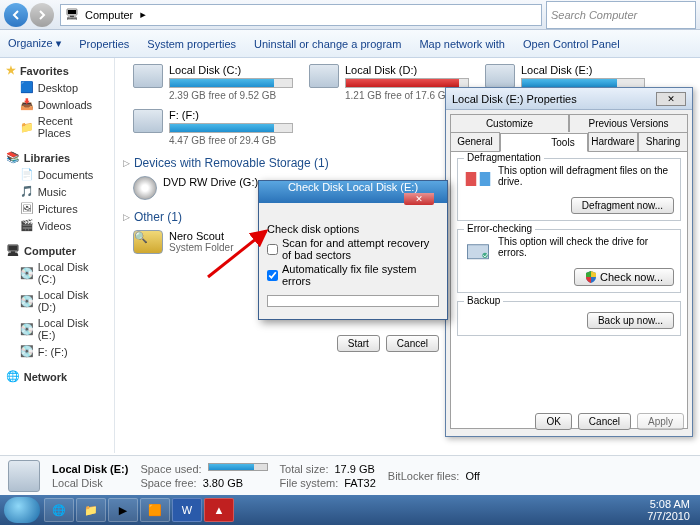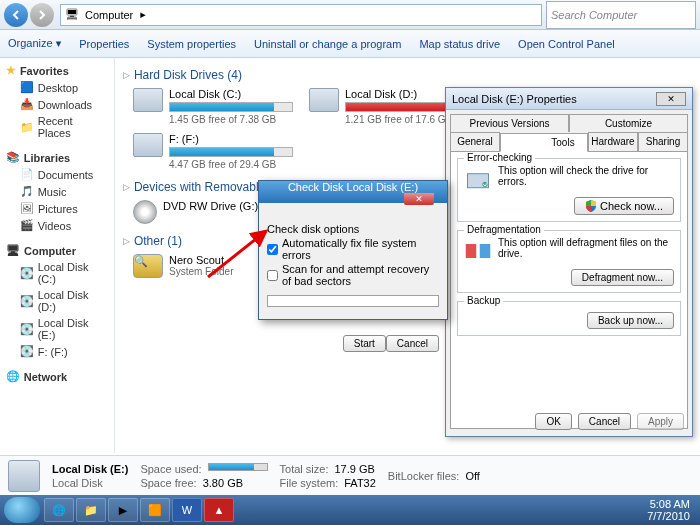--- a/index.html
+++ b/index.html
@@ -58,21 +58,21 @@
 .dlg-footer { position: absolute; bottom: 6px; right: 8px; display: flex; gap: 6px; margin-top: 36px; }
 
 
 .chk-dlg { position: absolute; left: 258px; top: 180px; width: 190px; height: 140px; background: #f0f0f0; border: 1px solid #3c6090; box-shadow: 3px 3px 8px rgba(0,0,0,0.4); z-index: 20; }
 .chk-title { height: 22px; background: linear-gradient(#5aa6e0,#2a72b8); color: #fff; display: flex; align-items: center; padding: 0 13px; font-size: 11px; flex-direction: column; }
 .chk-title .close { margin-left: auto; width: 30px; height: 14px; background: linear-gradient(#e89090,#c83030); text-align: center; font-size: 9px; line-height: 12px; border-radius: 0 0 2px 2px; }
 .chk-body { padding: 20px 8px; font-size: 10px; }
 .chk-opt { display: flex; align-items: center; gap: 4px; margin: 2px 0; }
 .chk-opt input { width: 11px; height: 11px; }
 .progress { height: 12px; border: 1px solid #a0a0a0; background: #fff; margin: 8px 0; }
-.chk-footer { text-align: right; padding: 0 8px 6px; display: flex; justify-content: flex-end; }
+.chk-footer { text-align: right; padding: 0 8px 6px; display: flex; gap: 6px; justify-content: flex-end; }
 
 
 .arrow { position: absolute; left: 200px; top: 225px; z-index: 30; pointer-events: none; }
 
 
 .status { position: absolute; bottom: 30px; left: 0; right: 0; height: 40px; border-top: 1px solid #d0d8e0; display: flex; align-items: center; padding: 4px 8px; gap: 12px; font-size: 10px; background: #f8fafc; }
 .status .big-icon { width: 32px; height: 32px; background: linear-gradient(#e0e8f0,#b0c0d0); border: 1px solid #90a0b0; border-radius: 3px; }
 .status-col { display: flex; flex-direction: column; gap: 2px; }
 .status-row { display: flex; gap: 6px; }
 .status-label { color: #666; }
@@ -107,21 +107,21 @@
     <span>▸</span>
   </div>
   <div class="search-box">Search Computer</div>
 </div>
 
 <div class="toolbar">
   <span>Organize ▾</span>
   <span>Properties</span>
   <span>System properties</span>
   <span>Uninstall or change a program</span>
-  <span>Map status drive</span>
+  <span>Map network with</span>
   <span>Open Control Panel</span>
 </div>
 
 <div class="main">
   <div class="sidebar">
     <div class="side-group">
       <div class="side-head">
           <span class="star">★</span>
           <span>Favorites</span>
         </div>
@@ -184,30 +184,29 @@
     </div>
     <div class="side-group">
       <div class="side-head">
           <span>🌐</span>
           <span>Network</span>
         </div>
     </div>
   </div>
 
   <div class="content">
-    <div class="section-head">Hard Disk Drives (4)</div>
     <div class="drives">
       <div class="drive">
         <div class="drive-icon"></div>
         <div class="drive-info">
           <div class="drive-name">Local Disk (C:)</div>
           <div class="drive-bar">
               <div class="drive-fill" style="width:85%"></div>
             </div>
-          <div class="drive-free">1.45 GB free of 7.38 GB</div>
+          <div class="drive-free">2.39 GB free of 9.52 GB</div>
         </div>
       </div>
       <div class="drive">
         <div class="drive-icon"></div>
         <div class="drive-info">
           <div class="drive-name">Local Disk (D:)</div>
           <div class="drive-bar">
               <div class="drive-fill red" style="width:93%"></div>
             </div>
           <div class="drive-free">1.21 GB free of 17.6 GB</div>
@@ -265,30 +264,41 @@
     </defs>
   <line x1="8" y1="52" x2="66" y2="6" stroke="#e00000" stroke-width="3" marker-end="url(#ah)"></line>
 </svg>
 
 <div class="props-dlg">
   <div class="dlg-title">
     <span>Local Disk (E:) Properties</span>
     <div class="close">✕</div>
   </div>
   <div class="tabs-row">
+    <div class="tab">Customize</div>
     <div class="tab">Previous Versions</div>
-    <div class="tab">Customize</div>
   </div>
   <div class="tabs-row" style="padding-top:0">
     <div class="tab">General</div>
     <div class="tab active">Tools</div>
     <div class="tab">Hardware</div>
     <div class="tab">Sharing</div>
   </div>
   <div class="tab-body">
+    <div class="group-box">
+      <div class="legend">Defragmentation</div>
+      <div class="group-body">
+        <svg class="group-icon" viewBox="0 0 32 32">
+            <rect x="2" y="8" width="12" height="16" fill="#e05050"></rect>
+            <rect x="18" y="8" width="12" height="16" fill="#50a0e0"></rect>
+          </svg>
+        <div class="group-text">This option will defragment files on the drive.</div>
+      </div>
+      <div class="btn-row"><button class="win-btn">Defragment now...</button></div>
+    </div>
     <div class="group-box">
       <div class="legend">Error-checking</div>
       <div class="group-body">
         <svg class="group-icon" viewBox="0 0 32 32">
             <rect x="4" y="10" width="24" height="16" fill="#c8d8e8" stroke="#6080a0"></rect>
             <circle cx="24" cy="22" r="3" fill="#4a8"></circle>
             <path d="M22 22 l2 2 l3 -4" stroke="#fff" fill="none"></path>
           </svg>
         <div class="group-text">This option will check the drive for errors.</div>
       </div>
@@ -296,56 +306,45 @@
             <svg class="shield" viewBox="0 0 12 12">
               <path d="M6 0 L11 2 V6 Q11 10 6 12 Q1 10 1 6 V2 Z" fill="#2a72c8"></path>
               <path d="M6 0 L11 2 V6 L6 6 Z" fill="#f0c830"></path>
               <path d="M6 6 L1 6 V2 L6 0 Z" fill="#3aa838"></path>
               <path d="M6 6 L6 12 Q1 10 1 6 Z" fill="#e03838"></path>
             </svg>
             <span>Check now...</span>
           </button></div>
     </div>
     <div class="group-box">
-      <div class="legend">Defragmentation</div>
-      <div class="group-body">
-        <svg class="group-icon" viewBox="0 0 32 32">
-            <rect x="2" y="8" width="12" height="16" fill="#e05050"></rect>
-            <rect x="18" y="8" width="12" height="16" fill="#50a0e0"></rect>
-          </svg>
-        <div class="group-text">This option will defragment files on the drive.</div>
-      </div>
-      <div class="btn-row"><button class="win-btn">Defragment now...</button></div>
-    </div>
-    <div class="group-box">
       <div class="legend">Backup</div>
       <div class="btn-row"><button class="win-btn">Back up now...</button></div>
     </div>
   </div>
   <div class="dlg-footer">
     <button class="win-btn">OK</button>
     <button class="win-btn">Cancel</button>
     <button class="win-btn" style="opacity:0.6">Apply</button>
   </div>
 </div>
 
 <div class="chk-dlg">
   <div class="chk-title">
     <span>Check Disk Local Disk (E:)</span>
     <div class="close">✕</div>
   </div>
   <div class="chk-body">
     <div>Check disk options</div>
     <label class="chk-opt">
+        <input type="checkbox" style="">
+        <span>Scan for and attempt recovery of bad sectors</span>
+      </label>
+    <label class="chk-opt">
         <input type="checkbox" checked="" style="">
         <span>Automatically fix file system errors</span>
-      </label>
-    <label class="chk-opt">
-        <input type="checkbox" style="">
-        <span>Scan for and attempt recovery of bad sectors</span>
       </label>
     <div class="progress"></div>
   </div>
   <div class="chk-footer">
     <button class="win-btn">Start</button>
     <button class="win-btn">Cancel</button>
   </div>
 </div>
 
 <div class="status">

